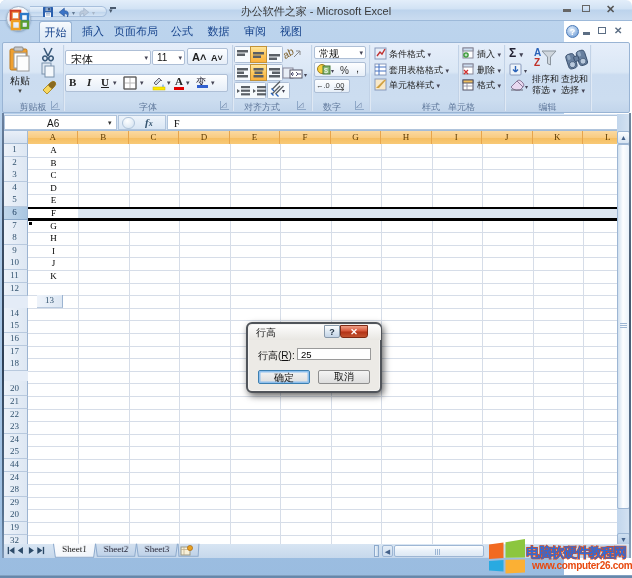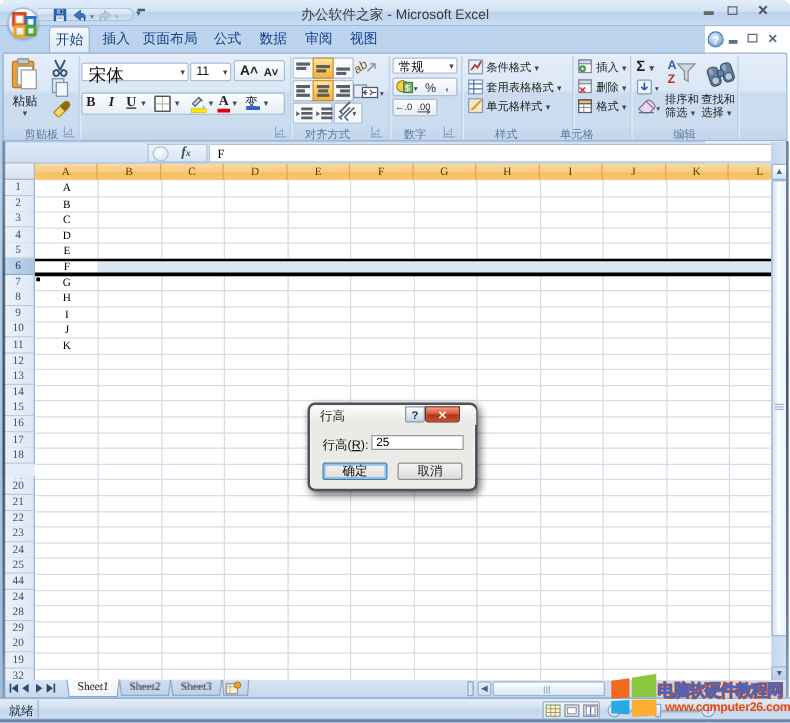--- a/index.html
+++ b/index.html
@@ -169,23 +169,24 @@
   </div>
   <div id="ribbon">
     <div class="group-sep" style="left:60px;"></div>
     <div class="group-sep" style="left:229px;"></div>
     <div class="group-sep" style="left:308px;"></div>
     <div class="group-sep" style="left:366px;"></div>
     <div class="group-sep" style="left:455px;"></div>
     <div class="group-sep" style="left:501px;"></div>
     <div class="group-sep" style="left:587px;"></div>
     <div class="grouplabel" style="left:0px;width:60px;">剪贴板</div>
+    <div class="grouplabel" style="left:61px;width:168px;">字体</div>
     <div class="grouplabel" style="left:228px;width:62px;">对齐方式</div>
     <div class="grouplabel" style="left:301px;width:56px;">数字</div>
-    <div class="grouplabel" style="left:360px;width:84px;">样式</div>
+    <div class="grouplabel" style="left:386px;width:84px;">样式</div>
     <div class="grouplabel" style="left:436px;width:45px;">单元格</div>
     <div class="grouplabel" style="left:502px;width:85px;">编辑</div>
     <div class="launcher" style="left:48px;">◿</div>
     <div class="launcher" style="left:217px;">◿</div>
     <div class="launcher" style="left:294px;">◿</div>
     <div class="launcher" style="left:352px;">◿</div>
 
     <div style="position:absolute;left:4px;top:2px;width:26px;height:53px;">
       <svg width="26" height="53" viewBox="0 0 26 53">
         <rect x="3" y="4" width="17" height="21" rx="1.5" fill="#f0a030" stroke="#b87820"></rect>
@@ -198,21 +199,21 @@
     </div>
     <svg style="position:absolute;left:36px;top:3px;" width="20" height="48" viewBox="0 0 20 48">
       <path d="M 5 2 l 4 8 m 4 -8 l -4 8 m -1 1.5 a 2.2 2.2 0 1 1 -4 1.8 a 2.2 2.2 0 1 1 4 -1.8 m 2 0 a 2.2 2.2 0 1 0 4 1.8 a 2.2 2.2 0 1 0 -4 -1.8" stroke="#3a5a7a" stroke-width="1.6" fill="none"></path>
       <rect x="3" y="17" width="9" height="11" fill="#dfe8f2" stroke="#7a92ac"></rect>
       <rect x="6" y="20" width="9" height="11" fill="#f4f8fc" stroke="#7a92ac"></rect>
       <path d="M 4 44 l 7 -7 q 3 -3 5 -1 q 2 2 -1 5 l -7 7 z" fill="#f8d860" stroke="#b09030"></path>
       <path d="M 11 37 q 3 -3 5 -1 q 2 2 -1 5 l -2 2 q -3 -2 -4 -4 z" fill="#8a6a20"></path>
     </svg>
 
     <div class="rbtn-box" style="left:62px;top:7px;width:86px;height:15px;background:#fff;">
-      <span style="position:absolute;left:5px;top:1px;font-size:14px;color:#111;">宋体</span>
+      <span style="position:absolute;left:5px;top:1px;font-size:11px;color:#111;">宋体</span>
       <span style="position:absolute;right:2px;top:3px;font-size:7px;color:#445;">▾</span>
     </div>
     <div class="rbtn-box" style="left:149px;top:7px;width:33px;height:15px;background:#fff;">
       <span style="position:absolute;left:4px;top:1px;font-size:10px;color:#111;">11</span>
       <span style="position:absolute;right:2px;top:3px;font-size:7px;color:#445;">▾</span>
     </div>
     <div class="rbtn-box" style="left:184px;top:5px;width:41px;height:17px;">
       <span style="position:absolute;left:4px;top:2px;font-size:11px;font-weight:bold;color:#222;">A˄</span>
       <span style="position:absolute;left:23px;top:4px;font-size:9px;font-weight:bold;color:#222;">A˅</span>
     </div>
@@ -369,20 +370,24 @@
         <rect x="4.5" y="5.5" width="3" height="5" rx="1.4" fill="#93a9c2"></rect>
         <rect x="15.5" y="5.5" width="3" height="5" rx="1.4" fill="#93a9c2"></rect>
       </g>
     </svg>
     <div class="ricon" style="left:529px;top:30px;color:#222;">排序和</div>
     <div class="ricon" style="left:529px;top:41px;color:#222;">筛选 <span style="font-size:7px;color:#445;">▾</span></div>
     <div class="ricon" style="left:558px;top:30px;color:#222;">查找和</div>
     <div class="ricon" style="left:558px;top:41px;color:#222;">选择 <span style="font-size:7px;color:#445;">▾</span></div>
   </div>
   <div id="fbar">
+    <div id="namebox">
+        <span style="position:absolute;left:42px;top:2px;font-size:10px;color:#111;">A6</span>
+      <span style="position:absolute;left:103px;top:3px;font-size:7px;color:#333;">▾</span>
+      </div>
     <div id="fx-area">
       <span style="position:absolute;left:3px;top:1px;width:13px;height:12px;border-radius:7px;background:radial-gradient(circle at 40% 30%,#fff,#cfdfef);border:1px solid #b0c4da;"></span>
       <span style="position:absolute;left:26px;top:0px;font-size:11px;font-style:italic;font-family:'Liberation Serif',serif;color:#33536f;font-weight:bold;">f<span style="font-size:8px;">x</span></span>
     </div>
     <div id="fcontent">
         <span style="position:absolute;left:6px;top:2px;font-family:'Liberation Serif',serif;">F</span>
       </div>
   </div>
   <div id="fbar-chev" style="position:absolute;left:617px;top:114px;width:13px;height:17px;background:linear-gradient(180deg,#e6eef8,#cfdff0);border:1px solid #a4bcd8;color:#33536f;font-size:6px;text-align:center;line-height:7px;">⌄<br>⌄</div>
   <div id="grid">
@@ -468,21 +473,21 @@
       <div class="rowhead" style="top:25.2px;">3</div>
       <div class="rowhead" style="top:37.8px;">4</div>
       <div class="rowhead" style="top:50.4px;">5</div>
       <div class="rowhead" style="top:63.0px;background:linear-gradient(90deg,#c3d8ec,#a9c6e1);color:#1a3a5c;border-bottom:1px solid #8aa8c8;">6</div>
       <div class="rowhead" style="top:75.6px;">7</div>
       <div class="rowhead" style="top:88.2px;">8</div>
       <div class="rowhead" style="top:100.8px;">9</div>
       <div class="rowhead" style="top:113.4px;">10</div>
       <div class="rowhead" style="top:126.0px;">11</div>
       <div class="rowhead" style="top:138.6px;">12</div>
-      <div class="rowhead" style="top:151.2px;">13</div>
+      <div class="rowhead" style="top:151.2px;margin-left:35px;">13</div>
       <div class="rowhead" style="top:163.8px;">14</div>
       <div class="rowhead" style="top:176.4px;">15</div>
       <div class="rowhead" style="top:189.0px;">16</div>
       <div class="rowhead" style="top:201.6px;">17</div>
       <div class="rowhead" style="top:214.2px;">18</div>
       <div class="rowhead" style="top:237px;font-weight:bold;">19</div>
       <div class="rowhead" style="top:239.4px;">20</div>
       <div class="rowhead" style="top:252.0px;">21</div>
       <div class="rowhead" style="top:264.6px;">22</div>
       <div class="rowhead" style="top:277.2px;">23</div>
@@ -524,49 +529,30 @@
       <path d="M 1 4.5 h 9 M 4 2 v 8" stroke="#bbaa88" stroke-width="0.7"></path>
       <circle cx="10" cy="3" r="2.6" fill="#e8a020" stroke="#a06010" stroke-width="0.6"></circle>
     </svg>
     <div style="position:absolute;left:372px;top:1px;width:5px;height:12px;background:linear-gradient(90deg,#eef4fa,#c6d8ea);border:1px solid #8ca9cc;"></div>
     <div style="position:absolute;left:380px;top:1px;width:11px;height:12px;background:linear-gradient(180deg,#e4edf7,#cdddef);border:1px solid #9db6d4;border-radius:2px;color:#44618a;font-size:7px;text-align:center;line-height:11px;">◀</div>
     <div style="position:absolute;left:392px;top:1px;width:90px;height:12px;background:linear-gradient(180deg,#fdfeff 0%,#e9f1f9 50%,#dce8f4 100%);border:1px solid #9db6d4;border-radius:2px;">
       <div style="position:absolute;left:40px;top:3px;width:1px;height:6px;background:#9db6d4;box-shadow:2px 0 #9db6d4,4px 0 #9db6d4;"></div>
     </div>
     <div style="position:absolute;left:483px;top:1px;width:130px;height:12px;background:linear-gradient(90deg,#cfdfef,#c2d6ea);"></div>
   </div>
-  <div id="statusbar">
-    <div style="position:absolute;left:7px;top:3px;font-size:10px;color:#1a2a3a;">就绪</div>
-    <div style="position:absolute;left:30px;top:1px;width:1px;height:17px;background:#9db6d4;"></div>
-    <div style="position:absolute;left:434px;top:2px;width:46px;height:15px;background:linear-gradient(180deg,#f2f7fc,#d8e5f3);border:1px solid #96b1d0;border-radius:2px;"></div>
-    <svg style="position:absolute;left:436px;top:4px;" width="44" height="12" viewBox="0 0 44 12">
-      <rect x="1" y="1" width="11" height="9" fill="#fdf6e0" stroke="#8a7"></rect>
-      <path d="M 1 4 h 11 M 1 7 h 11 M 4.6 1 v 9 M 8.2 1 v 9" stroke="#b09850" stroke-width="0.8"></path>
-      <rect x="16" y="1" width="11" height="9" fill="#eef2f8" stroke="#889"></rect>
-      <rect x="18" y="3" width="7" height="5" fill="#fff" stroke="#99a"></rect>
-      <rect x="31" y="1" width="11" height="9" fill="#eef2f8" stroke="#889"></rect>
-      <rect x="33" y="2" width="7" height="7" fill="#fff" stroke="#99a"></rect>
-      <path d="M 36.5 2 v 7" stroke="#4472c4" stroke-width="1"></path>
-    </svg>
-    <div style="position:absolute;left:486px;top:4px;width:11px;height:11px;border-radius:50%;background:linear-gradient(180deg,#fdfeff,#d0dfef);border:1px solid #8aa6c6;color:#44618a;font-size:9px;text-align:center;line-height:9px;">-</div>
-    <div style="position:absolute;left:498px;top:9px;width:62px;height:2px;background:#9ab4d2;border-radius:1px;"></div>
-    <div style="position:absolute;left:524px;top:4px;width:5px;height:11px;background:linear-gradient(180deg,#fdfeff,#cddcee);border:1px solid #8aa6c6;border-radius:1px;"></div>
-    <div style="position:absolute;left:561px;top:4px;width:11px;height:11px;border-radius:50%;background:linear-gradient(180deg,#fdfeff,#d0dfef);border:1px solid #8aa6c6;color:#44618a;font-size:8px;text-align:center;line-height:10px;">+</div>
-
-  </div>
   <div id="dialog">
     <div id="dlg-title">
         <span style="position:absolute;left:7px;top:1px;">行高</span>
       </div>
     <div id="dlg-help">?</div>
     <div id="dlg-close">✕</div>
     <div style="position:absolute;left:10px;top:25px;font-size:10px;color:#111;">行高(<u>R</u>):</div>
     <div style="position:absolute;left:49px;top:24px;width:74px;height:12px;background:#fff;border:1px solid #9a9a9a;font-size:9.5px;line-height:11px;padding-left:3px;">25</div>
     <div class="dlg-btn" style="left:10px;box-shadow:0 0 0 1.5px #8fc0ee inset;border-color:#3c7fb1;">确定</div>
-    <div class="dlg-btn" style="left:70px;">取消</div>
+    <div class="dlg-btn" style="left:70px;font-family:Liberation Mono, monospace;">取消</div>
   </div>
   <div style="position:absolute;left:1.5px;top:113px;width:2.6px;height:445px;background:linear-gradient(180deg,#6b82a0 0%,#3d4f66 25%,#2e3f55 55%,#55708e 90%,#7d97b5 100%);z-index:5;"></div>
   <div style="position:absolute;left:629px;top:113px;width:2px;height:445px;background:linear-gradient(180deg,#70879f 0%,#45576d 40%,#5a7390 80%,#8aa3bd 100%);z-index:5;"></div>
   <div style="position:absolute;left:0px;top:575px;width:632px;height:3px;background:linear-gradient(180deg,#91aecd,#5d7fa3 60%,#7292b4);z-index:5;"></div>
   <div id="wmark">
     <svg width="146" height="41" viewBox="0 0 146 41">
       <polygon points="3,7.5 17.5,5.5 17.5,21 3,22" fill="#f26a21"></polygon>
       <polygon points="19.5,5.2 39,2 39,20.5 19.5,20.8" fill="#8cc63e"></polygon>
       <polygon points="3,24 17.5,23 17.5,34.5 3,33.5" fill="#29aae1"></polygon>
       <polygon points="19.5,22.8 39,22.5 39,35.5 19.5,36.5" fill="#fbb034"></polygon>

